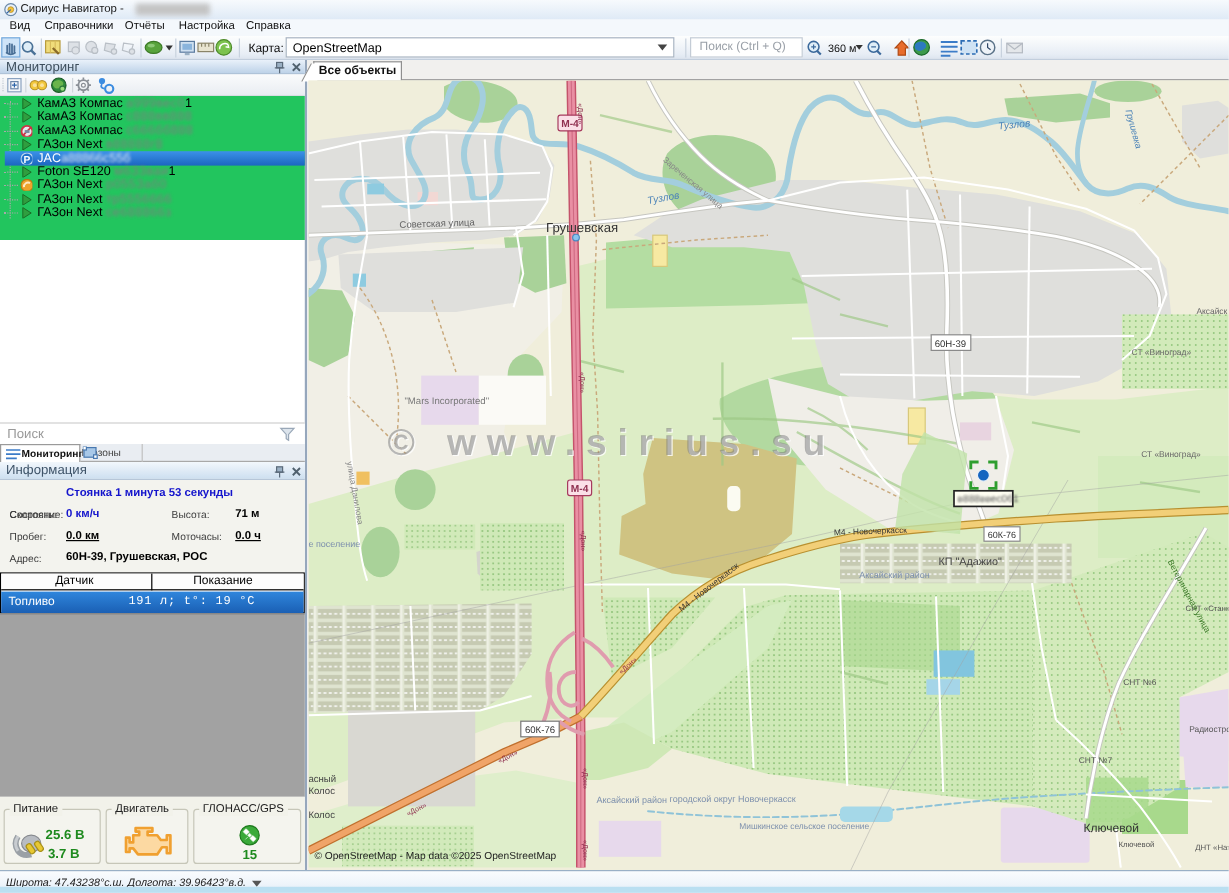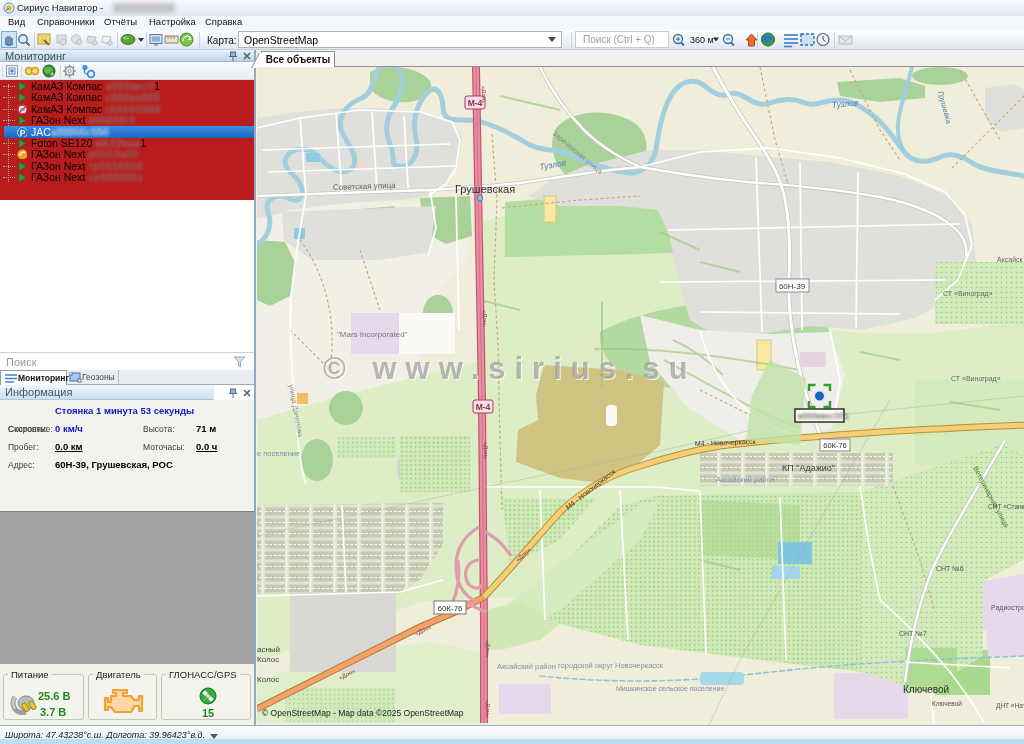--- a/index.html
+++ b/index.html
@@ -19,36 +19,36 @@
 .combo .arr{position:absolute;right:5px;top:5px;width:0;height:0;border:4px solid transparent;border-top:5px solid #444;}
 #searchbox{left:575px;top:1px;width:94px;height:17px;background:#fff;border:1px solid #c4ccd6;
  font-size:10px;color:#9aa0a8;padding:2px 0 0 7px;white-space:nowrap;overflow:hidden;}
 #kartalbl{left:207px;top:5px;font-size:10px;color:#111;}
 #z360{left:690px;top:5px;font-size:9px;color:#111;}
 
 #leftpanel{left:0;top:50px;width:256px;height:675px;background:#fff;border-right:2px solid #96a7bc;}
 #ph1{left:0;top:0;width:254px;height:12px;background:linear-gradient(#e9f1fa,#bdd2e8);
  border-bottom:1px solid #9fb6d0;font-size:11px;color:#3d4e5c;padding-left:5px;line-height:12px;}
 #ptools{left:0;top:12px;width:254px;height:18px;background:linear-gradient(#fafbfc,#e9edf2);border-bottom:1px solid #d8dde3;}
-#tree{left:0;top:30px;width:254px;height:120px;background:#b91c1c;font-size:10.5px;color:#000;}
+#tree{left:0;top:30px;width:254px;height:120px;background:#22c55e;font-size:10.5px;color:#000;}
 .trow{position:absolute;left:0;width:254px;height:12px;line-height:12px;white-space:nowrap;}
 .trow .tl{position:absolute;left:3px;top:6px;width:12px;border-top:1px dotted #a8a8a8;}
 .trow .ticon{position:absolute;left:17px;top:1px;width:10px;height:10px;}
 .trow .ttx{position:absolute;left:31px;top:0px;}
 .blur1{color:#7e7e7e;filter:blur(1.4px);letter-spacing:0.4px;}
 .blurw{color:#e8eef8;filter:blur(1.4px);}
 .tsel{background:linear-gradient(#3b91e8,#1c66c0);color:#fff;}
 #vline{left:8px;top:4px;width:1px;height:98px;border-left:1px dotted #a8a8a8;}
 #searchrow{left:0;top:302px;width:254px;height:18px;background:#fff;border-top:1px solid #d0d0d0;
  font-size:11px;color:#9a9a9a;padding:3px 0 0 6px;}
 #ltabs{left:0;top:320px;width:254px;height:15px;background:#e9edf2;border-bottom:1px solid #a8a8a8;font-size:8.5px;}
 .ltab{position:absolute;top:0;height:15px;padding:2px 6px 0 20px;}
 .ltab.on{left:0;width:67px;background:#fff;border:1px solid #9a9a9a;border-bottom:none;font-weight:bold;color:#111;padding-left:17px;}
-.ltab.off{left:67px;width:52px;color:#444;padding-left:15px;border-right:1px solid #c0c0c0;}
-#ph2{left:0;top:335px;width:214px;height:15px;background:linear-gradient(#f2f7fc,#cddff0);
+.ltab.off{left:67px;width:52px;color:#444;padding-left:1px;border-right:1px solid #c0c0c0;}
+#ph2{left:0;top:335px;width:254px;height:15px;background:linear-gradient(#f2f7fc,#cddff0);
  border-bottom:1px solid #b6c6d8;font-size:11px;color:#3e5368;padding-left:5px;line-height:15px;}
 #infoarea{left:0;top:350px;width:254px;height:128px;background:#f3f3ee;font-size:8.5px;color:#3c3c3c;}
 .il{position:absolute;white-space:nowrap;}
 .bluev{color:#1414cc;font-weight:bold;font-size:9.5px;}
 .blackv{color:#000;font-weight:bold;font-size:9.5px;}
 #senstable{left:0;top:427px;width:254px;height:34px;background:#fff;border:1px solid #000;}
 #sh{position:absolute;left:0;top:0;width:252px;height:14px;background:#fdfdfd;border-bottom:1px solid #000;
  font-size:10px;color:#000;}
 #sh i{position:absolute;left:125px;top:0;height:14px;border-left:1px solid #000;}
 #srow{position:absolute;left:0;top:15px;width:252px;height:18px;background:linear-gradient(#2f86dc,#1a5fb4);
@@ -318,20 +318,31 @@
   <span class="il bluev" style="left:55px;top:23px">0 км/ч</span>
   <span class="il" style="left:143px;top:24px">Высота:</span>
   <span class="il blackv" style="left:196px;top:23px">71 м</span>
   <span class="il" style="left:8px;top:42px">Пробег:</span>
   <span class="il blackv" style="left:55px;top:41px;text-decoration:underline">0.0 км</span>
   <span class="il" style="left:143px;top:42px">Моточасы:</span>
   <span class="il blackv" style="left:196px;top:41px;text-decoration:underline">0.0 ч</span>
   <span class="il" style="left:8px;top:60px">Адрес:</span>
   <span class="il blackv" style="left:55px;top:59px">60Н-39, Грушевская, РОС</span>
  </div>
+ <div id="senstable" class="abs">
+  <div id="sh">
+          <i></i>
+   <span style="position:absolute;left:45px;top:1px">Датчик</span>
+   <span style="position:absolute;left:160px;top:1px">Показание</span>
+  </div>
+  <div id="srow">
+   <span style="position:absolute;left:6px">Топливо</span>
+   <span style="position:absolute;left:106px;font-family:'Liberation Mono',monospace;font-size:10px;letter-spacing:0.6px">191 л; t°:  19 °C</span>
+  </div>
+ </div>
  <div id="grayarea" class="abs"></div>
  <div class="abs" id="bottomarea" style="left:0;top:614px;width:254px;height:61px;background:#f2f2ea;">
   <div class="gbox" style="left:3px;width:81px;">
    <span class="gcap">Питание</span>
    <svg class="abs" style="left:5px;top:12px" width="30" height="30">
     <path d="M6 10 Q2 16 6 22 Q10 27 17 25" fill="none" stroke="#9aa0a6" stroke-width="5"></path>
     <path d="M6 10 Q2 16 6 22" fill="none" stroke="#c8ccd0" stroke-width="2.5"></path>
     <ellipse cx="17" cy="16" rx="8" ry="7" fill="#b8bcc2" stroke="#86898e"></ellipse>
     <rect x="14" y="16" width="4.5" height="9" rx="2" fill="#e8c832" stroke="#a89018" transform="rotate(-35 16 20)"></rect>
     <rect x="21" y="14" width="4.5" height="9" rx="2" fill="#e8c832" stroke="#a89018" transform="rotate(-35 23 18)"></rect>

